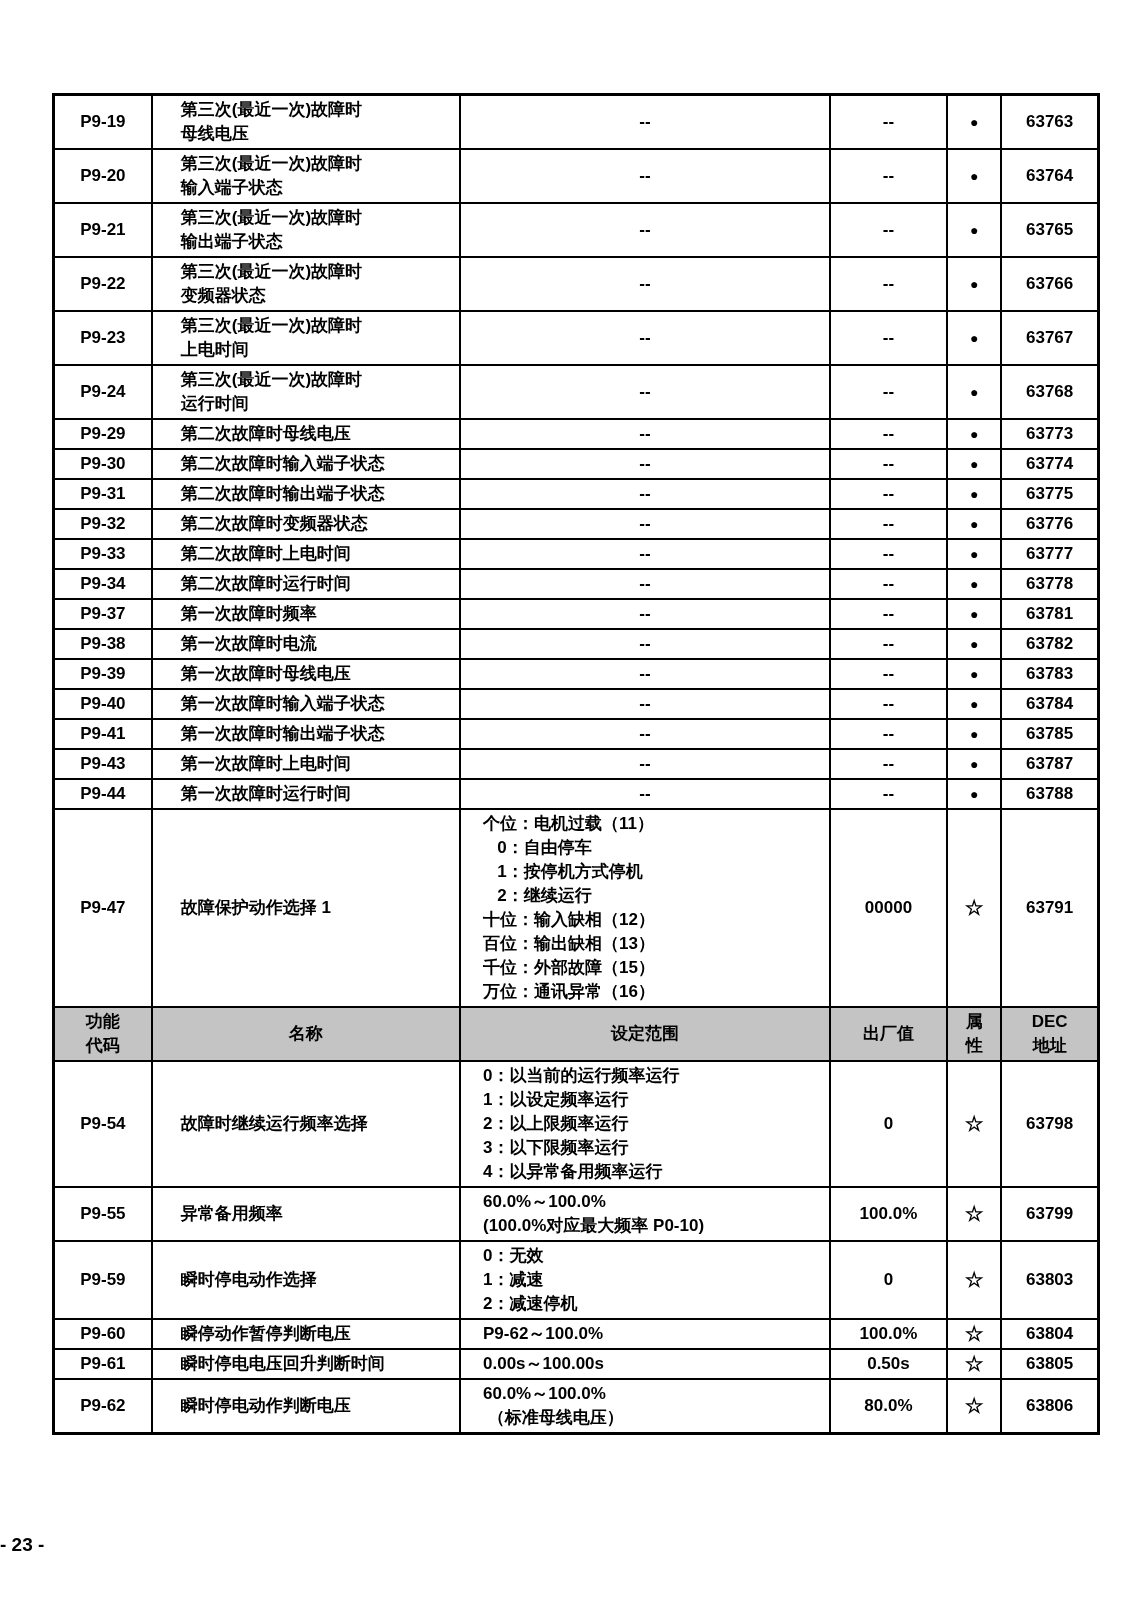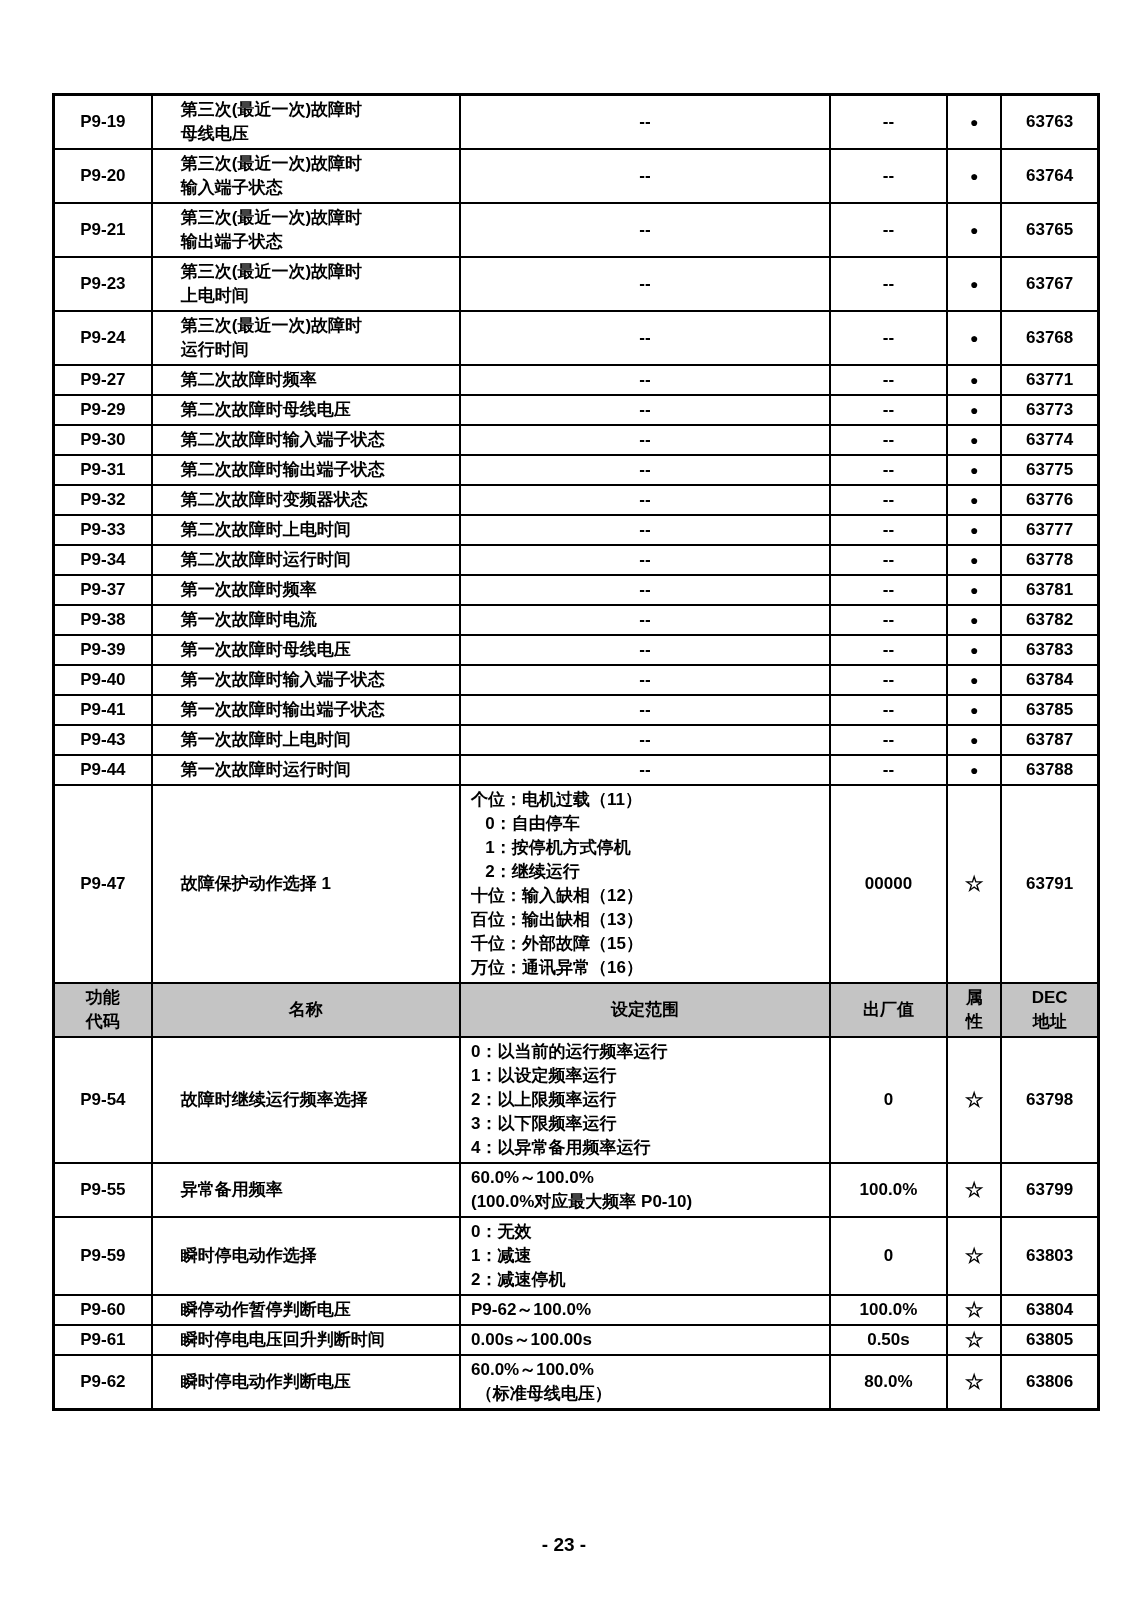--- a/index.html
+++ b/index.html
@@ -20,39 +20,39 @@
     border: 2px solid #000;
     font-weight: bold;
     font-size: 17px;
     line-height: 24px;
     padding: 2px 4px;
     vertical-align: middle;
     overflow: hidden;
   }
   td.cell-code   { text-align: center; }
   td.cell-name   { text-align: left; padding-left: 28px; white-space: pre-line; }
-  td.cell-range  { text-align: left; padding-left: 10px; white-space: pre-wrap; }
+  td.cell-range  { text-align: left; padding-left: 22px; white-space: pre-wrap; }
   td.cell-range.center { text-align: center; padding-left: 4px; }
   td.cell-factory{ text-align: center; }
   td.cell-attr   { text-align: center; }
   td.cell-attr.dot  { font-size: 14px; }
   td.cell-attr.star { font-size: 21px; }
   td.cell-dec    { text-align: center; }
 
   tr.header-row td {
     background: #c4c4c4;
     text-align: center;
     white-space: pre-line;
     height: 52px;
     padding: 2px;
   }
 
   .footer {
     position: absolute; left: 0; top: 1534px; width: 1128px;
-    text-align: center; font-weight: bold; font-size: 19px; color: #000;
+    font-weight: bold; font-size: 19px; color: #000;
   }
 </style>
 </head>
 <body>
 
 <div class="page">
 
   <table class="param-table">
     <colgroup>
       <col style="width:9.4%">
@@ -84,44 +84,45 @@
         <tr>
           <td class="cell-code">P9-21</td>
           <td class="cell-name">第三次(最近一次)故障时
 输出端子状态</td>
           <td class="cell-range center">--</td>
           <td class="cell-factory">--</td>
           <td class="cell-attr dot">●</td>
           <td class="cell-dec">63765</td>
         </tr>
         <tr>
+          <td class="cell-code">P9-22</td>
+          <td class="cell-name">第三次(最近一次)故障时
+变频器状态</td>
+          <td class="cell-range center">--</td>
+          <td class="cell-factory">--</td>
+          <td class="cell-attr dot">●</td>
+          <td class="cell-dec">63766</td>
+        </tr>
+        <tr>
           <td class="cell-code">P9-23</td>
           <td class="cell-name">第三次(最近一次)故障时
 上电时间</td>
           <td class="cell-range center">--</td>
           <td class="cell-factory">--</td>
           <td class="cell-attr dot">●</td>
           <td class="cell-dec">63767</td>
         </tr>
         <tr>
           <td class="cell-code">P9-24</td>
           <td class="cell-name">第三次(最近一次)故障时
 运行时间</td>
           <td class="cell-range center">--</td>
           <td class="cell-factory">--</td>
           <td class="cell-attr dot">●</td>
           <td class="cell-dec">63768</td>
-        </tr>
-        <tr>
-          <td class="cell-code">P9-27</td>
-          <td class="cell-name">第二次故障时频率</td>
-          <td class="cell-range center">--</td>
-          <td class="cell-factory">--</td>
-          <td class="cell-attr dot">●</td>
-          <td class="cell-dec">63771</td>
         </tr>
         <tr>
           <td class="cell-code">P9-29</td>
           <td class="cell-name">第二次故障时母线电压</td>
           <td class="cell-range center">--</td>
           <td class="cell-factory">--</td>
           <td class="cell-attr dot">●</td>
           <td class="cell-dec">63773</td>
         </tr>
         <tr>

